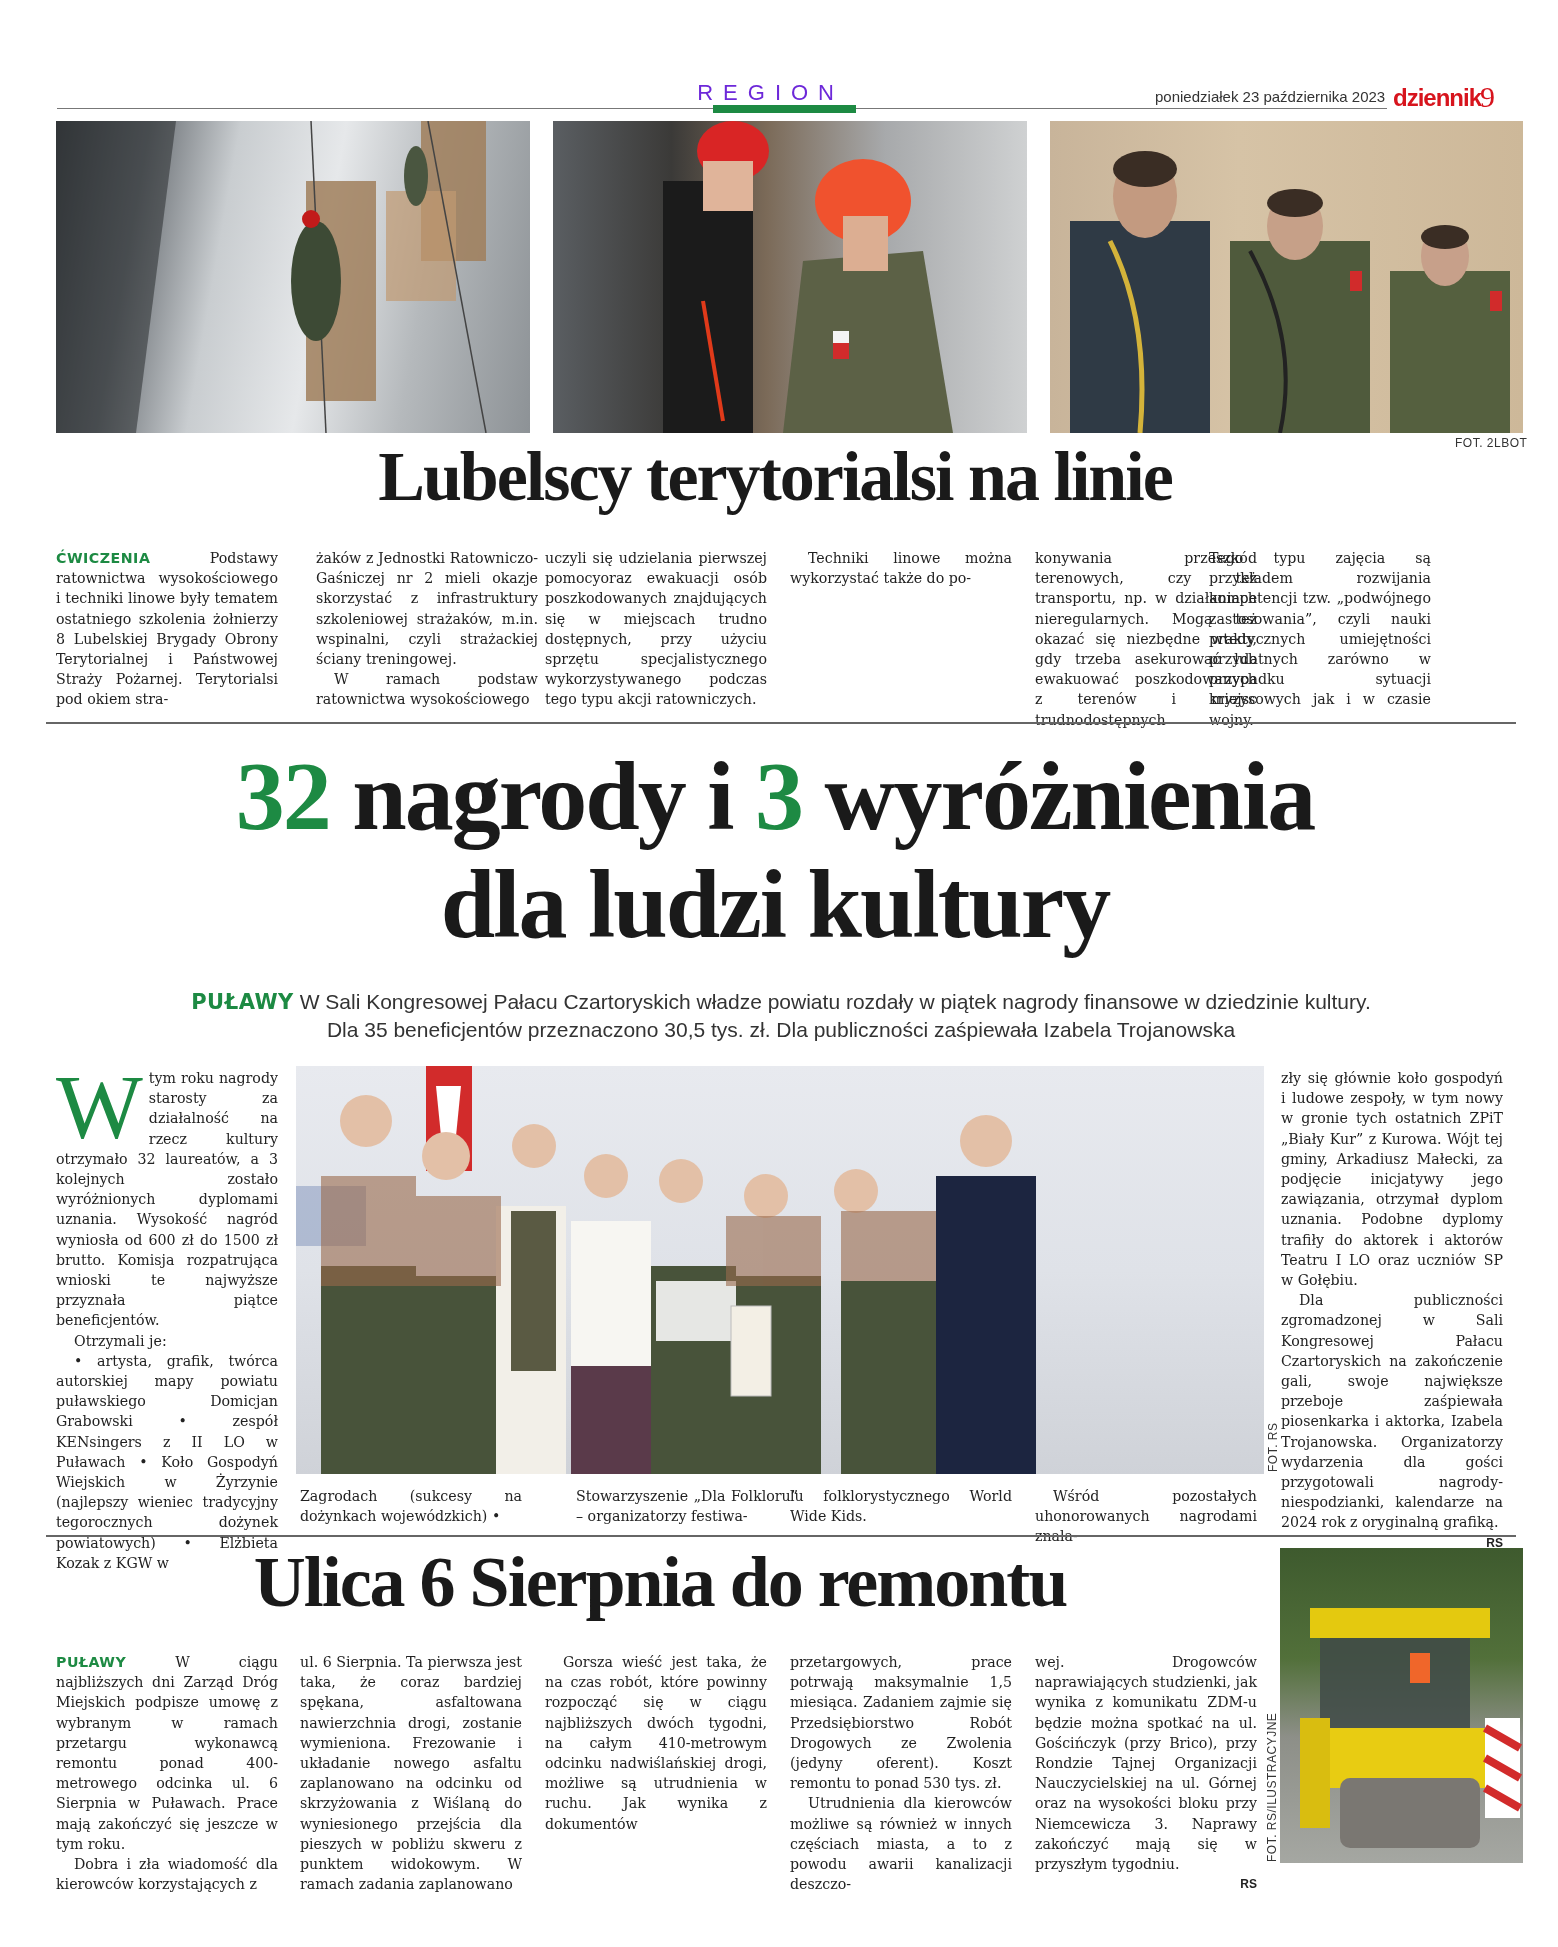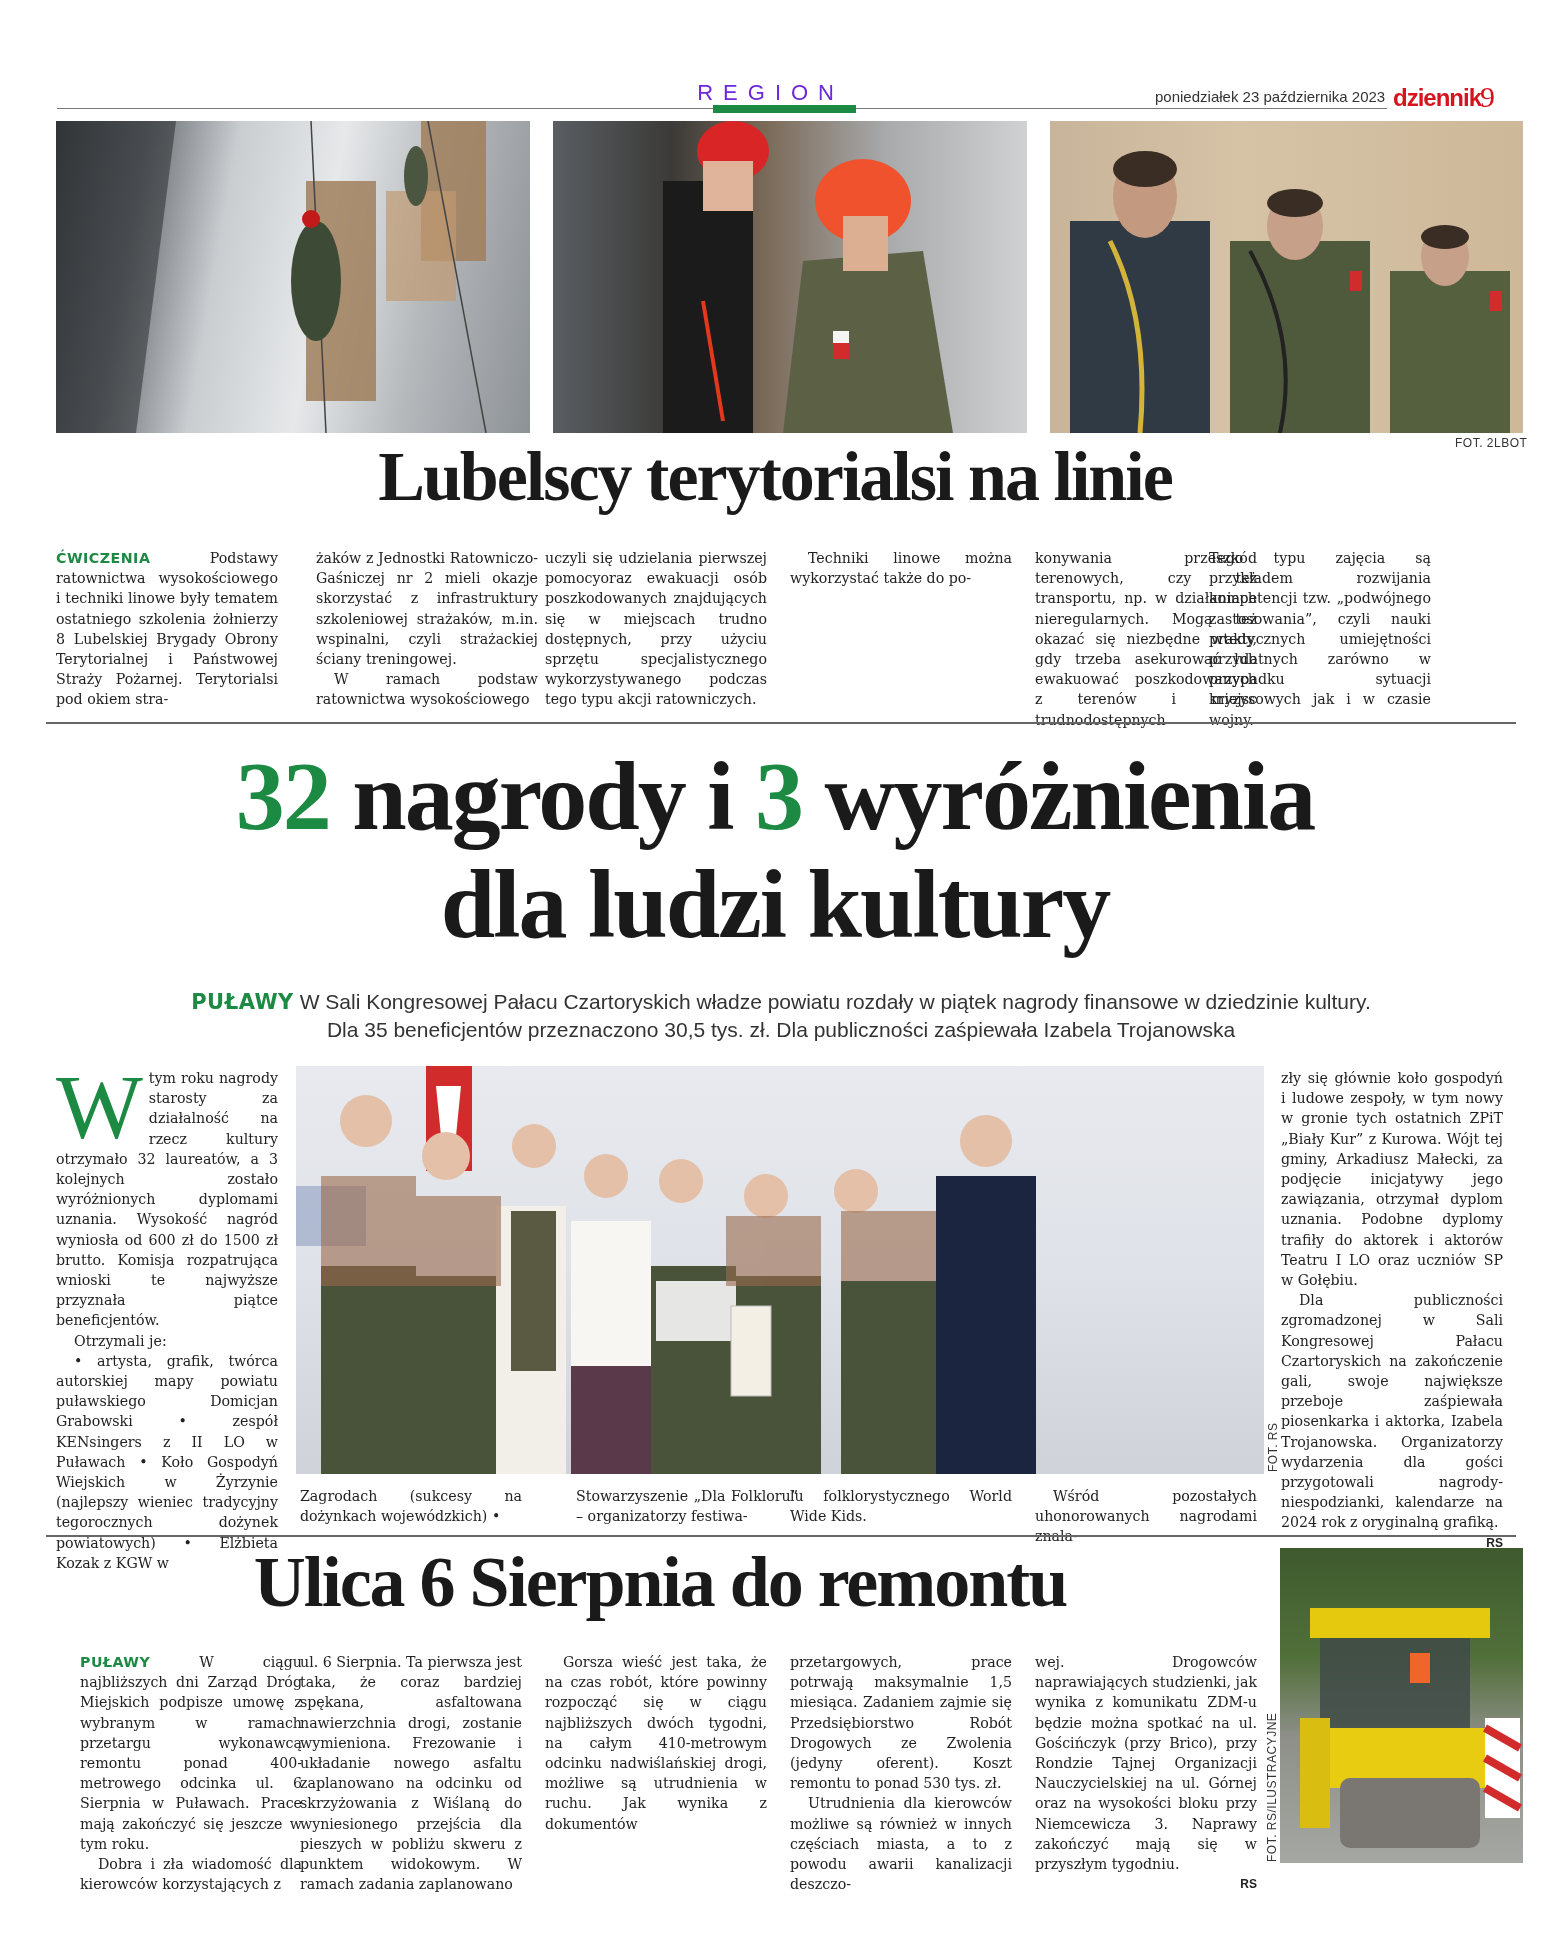--- a/index.html
+++ b/index.html
@@ -179,21 +179,21 @@
 <div class="abs col" style="left:1281px;top:1068px;width:222px;">
   <p>zły się głównie koło gospodyń i ludowe zespoły, w tym nowy w gronie tych ostatnich ZPiT „Biały Kur” z Kurowa. Wójt tej gminy, Arkadiusz Małecki, za podjęcie inicjatywy jego zawiązania, otrzymał dyplom uznania. Podobne dyplomy trafiły do aktorek i aktorów Teatru I LO oraz uczniów SP w Gołębiu.</p>
   <p class="indent">Dla publiczności zgromadzonej w Sali Kongresowej Pałacu Czartoryskich na zakończenie gali, swoje największe przeboje zaśpiewała piosenkarka i aktorka, Izabela Trojanowska. Organizatorzy wydarzenia dla gości przygotowali nagrody-niespodzianki, kalendarze na 2024 rok z oryginalną grafiką.</p>
   <span class="sig">RS</span>
 </div>
 
 <div class="abs rule" style="left:46px;top:1535px;width:1470px;"></div>
 
 <div class="abs headline" style="left:40px;top:1546px;width:1240px;font-size:72px;">Ulica 6 Sierpnia do remontu</div>
 
-<div class="abs col" style="left:56px;top:1652px;width:222px;margin-left:24px;">
+<div class="abs col" style="left:56px;top:1652px;width:222px;">
   <p><span class="kicker">PUŁAWY</span><span> W ciągu najbliższych dni Zarząd Dróg Miejskich podpisze umowę z wybranym w ramach przetargu wykonawcą remontu ponad 400-metrowego odcinka ul. 6 Sierpnia w Puławach. Prace mają zakończyć się jeszcze w tym roku.</span></p>
   <p class="indent">Dobra i zła wiadomość dla kierowców korzystających z</p>
 </div>
 <div class="abs col" style="left:300px;top:1652px;width:222px;">
   <p>ul. 6 Sierpnia. Ta pierwsza jest taka, że coraz bardziej spękana, asfaltowana nawierzchnia drogi, zostanie wymieniona. Frezowanie i układanie nowego asfaltu zaplanowano na odcinku od skrzyżowania z Wiślaną do wyniesionego przejścia dla pieszych w pobliżu skweru z punktem widokowym. W ramach zadania zaplanowano</p>
 </div>
 <div class="abs col" style="left:545px;top:1652px;width:222px;">
   <p class="indent">Gorsza wieść jest taka, że na czas robót, które powinny rozpocząć się w ciągu najbliższych dwóch tygodni, na całym 410-metrowym odcinku nadwiślańskiej drogi, możliwe są utrudnienia w ruchu. Jak wynika z dokumentów</p>
 </div>
 <div class="abs col" style="left:790px;top:1652px;width:222px;">

